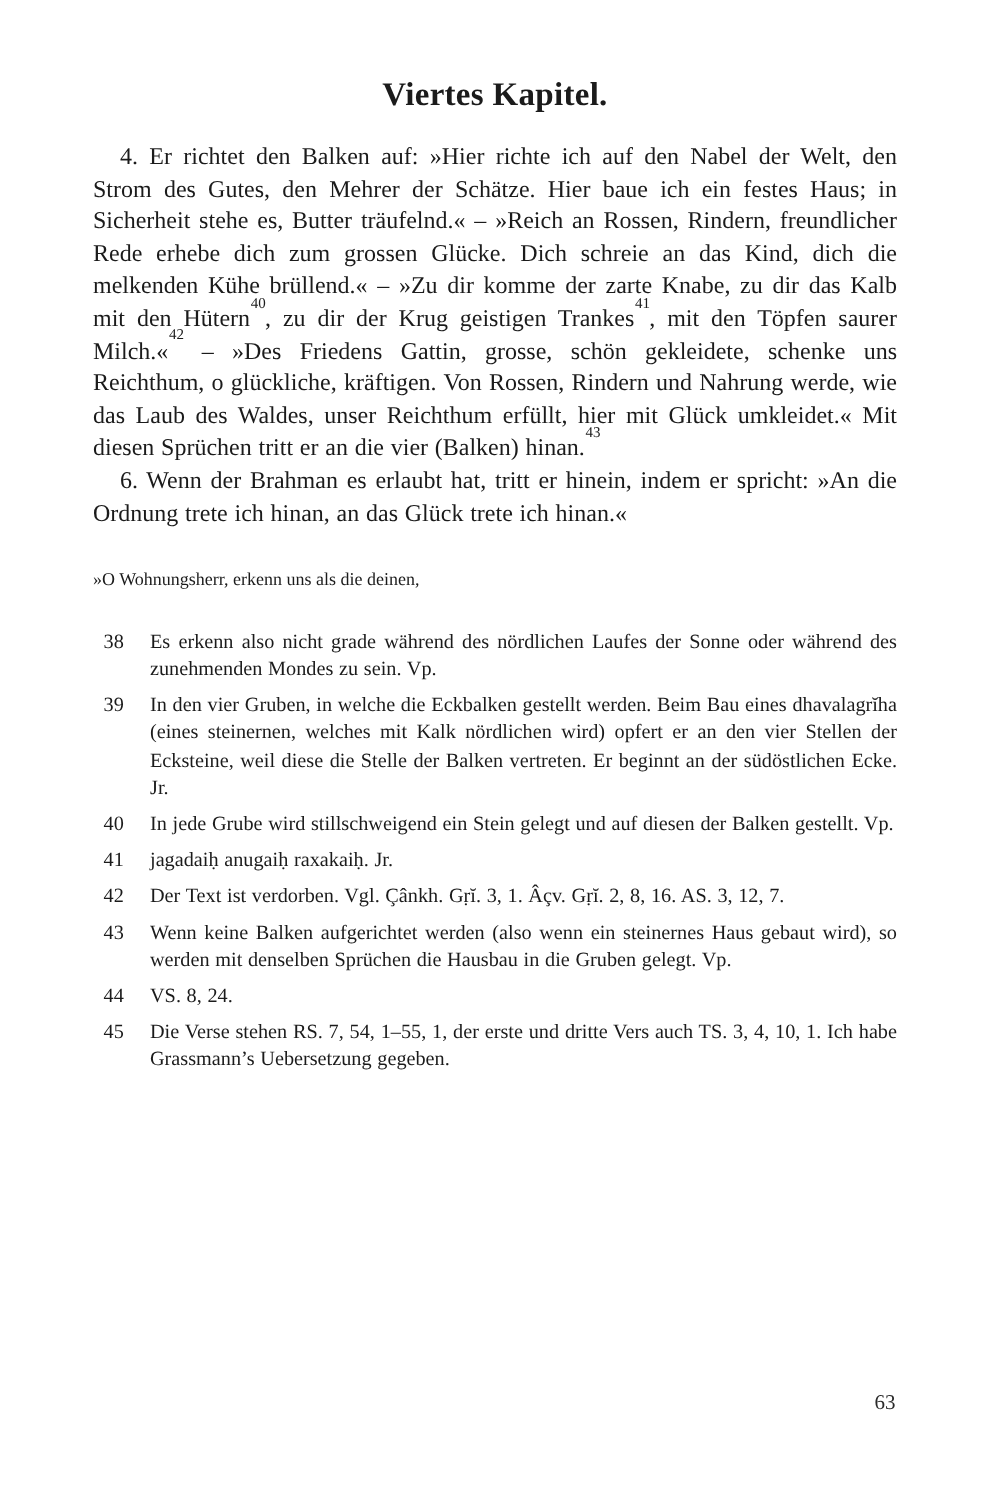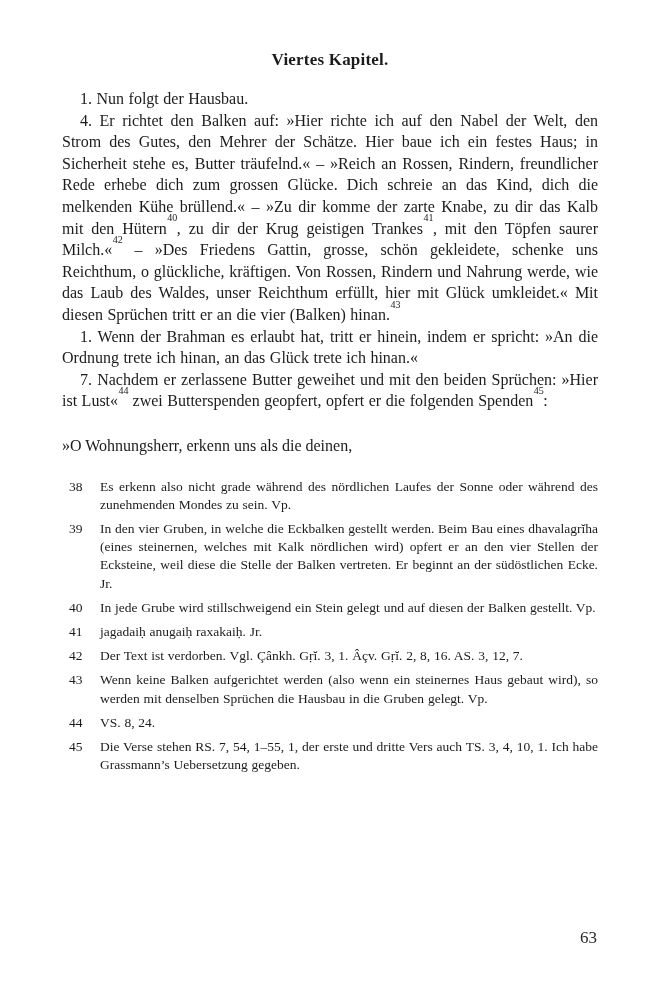--- a/index.html
+++ b/index.html
@@ -20,21 +20,21 @@
     inset: 0;
     background: #ffffff;
   }
   .content {
     position: absolute;
     left: 62px;
     top: 50px;
     width: 536px;
   }
   .chapter-title {
-    font-size: 17px;
+    font-size: 22px;
     font-weight: bold;
     text-align: center;
     margin: 0 0 18px 0;
     letter-spacing: 0.2px;
   }
   .main-text p.para {
     margin: 0;
     font-size: 16px;
     line-height: 21.6px;
     text-align: justify;
@@ -43,21 +43,21 @@
   }
   sup.fnref {
     font-size: 10px;
     line-height: 0;
     position: relative;
     top: -6px;
     left: 0.5px;
   }
   .verse {
     margin-top: 23px;
-    font-size: 16px;
+    font-size: 12px;
     line-height: 21.6px;
   }
   .verse .verse-line {
     white-space: nowrap;
   }
   .footnotes {
     margin-top: 21px;
   }
   .footnote {
     display: flex;
@@ -73,38 +73,36 @@
   }
   .fn-text {
     flex: 1;
     text-align: justify;
     word-spacing: 0.4px;
   }
   .page-number {
     position: absolute;
     right: 63px;
     top: 928px;
-    font-size: 17px;
+    font-size: 14px;
     color: #2a2a2a;
     margin-left: 28px;
   }
 </style>
 </head>
 <body>
 
 <div class="page">
   <div class="content">
 
     <h1 class="chapter-title">Viertes Kapitel.</h1>
 
     <div class="main-text" id="main-text">
-        <p class="para">1. Nun folgt der Hausbau.</p>
         <p class="para">4. Er richtet den Balken auf: »Hier richte ich auf den Nabel der Welt, den Strom des Gutes, den Mehrer der Schätze. Hier baue ich ein festes Haus; in Sicherheit stehe es, Butter träufelnd.« – »Reich an Rossen, Rindern, freundlicher Rede erhebe dich zum grossen Glücke. Dich schreie an das Kind, dich die melkenden Kühe brüllend.« – »Zu dir komme der zarte Knabe, zu dir das Kalb mit den Hütern<sup class="fnref">40</sup>, zu dir der Krug geistigen Trankes<sup class="fnref">41</sup>, mit den Töpfen saurer Milch.«<sup class="fnref">42</sup> – »Des Friedens Gattin, grosse, schön gekleidete, schenke uns Reichthum, o glückliche, kräftigen. Von Rossen, Rindern und Nahrung werde, wie das Laub des Waldes, unser Reichthum erfüllt, hier mit Glück umkleidet.« Mit diesen Sprüchen tritt er an die vier (Balken) hinan.<sup class="fnref">43</sup></p>
-        <p class="para">1. Wenn der Brahman es erlaubt hat, tritt er hinein, indem er spricht: »An die Ordnung trete ich hinan, an das Glück trete ich hinan.«</p>
-        <p class="para">7. Nachdem er zerlassene Butter geweihet und mit den beiden Sprüchen: »Hier ist Lust«<sup class="fnref">44</sup> zwei Butterspenden geopfert, opfert er die folgenden Spenden<sup class="fnref">45</sup>:</p>
+        <p class="para">6. Wenn der Brahman es erlaubt hat, tritt er hinein, indem er spricht: »An die Ordnung trete ich hinan, an das Glück trete ich hinan.«</p>
       </div>
 
     <div class="verse" id="verse">
         <div class="verse-line">»O Wohnungsherr, erkenn uns als die deinen,</div>
       </div>
 
     <div class="footnotes" id="footnotes">
         <div class="footnote">
           <div class="fn-num">38</div>
           <div class="fn-text">Es erkenn also nicht grade während des nördlichen Laufes der Sonne oder während des zunehmenden Mondes zu sein. Vp.</div>

